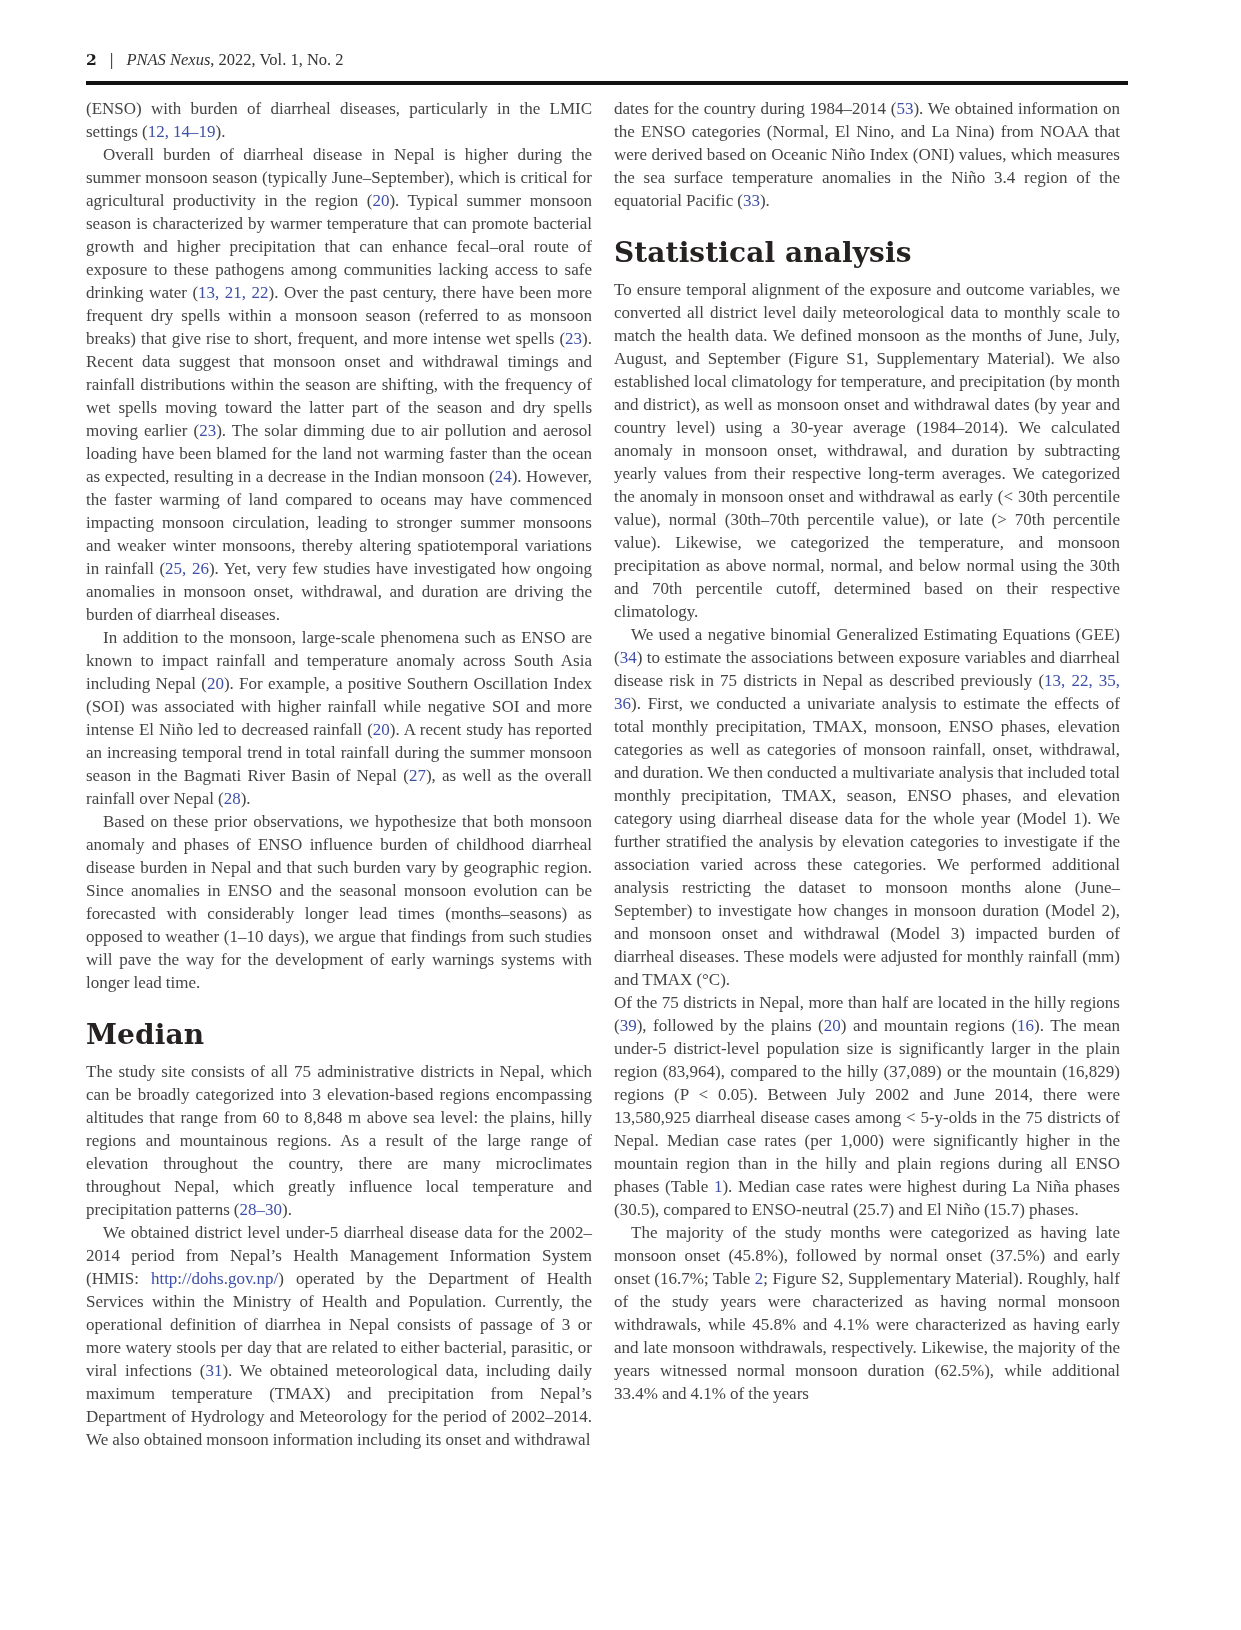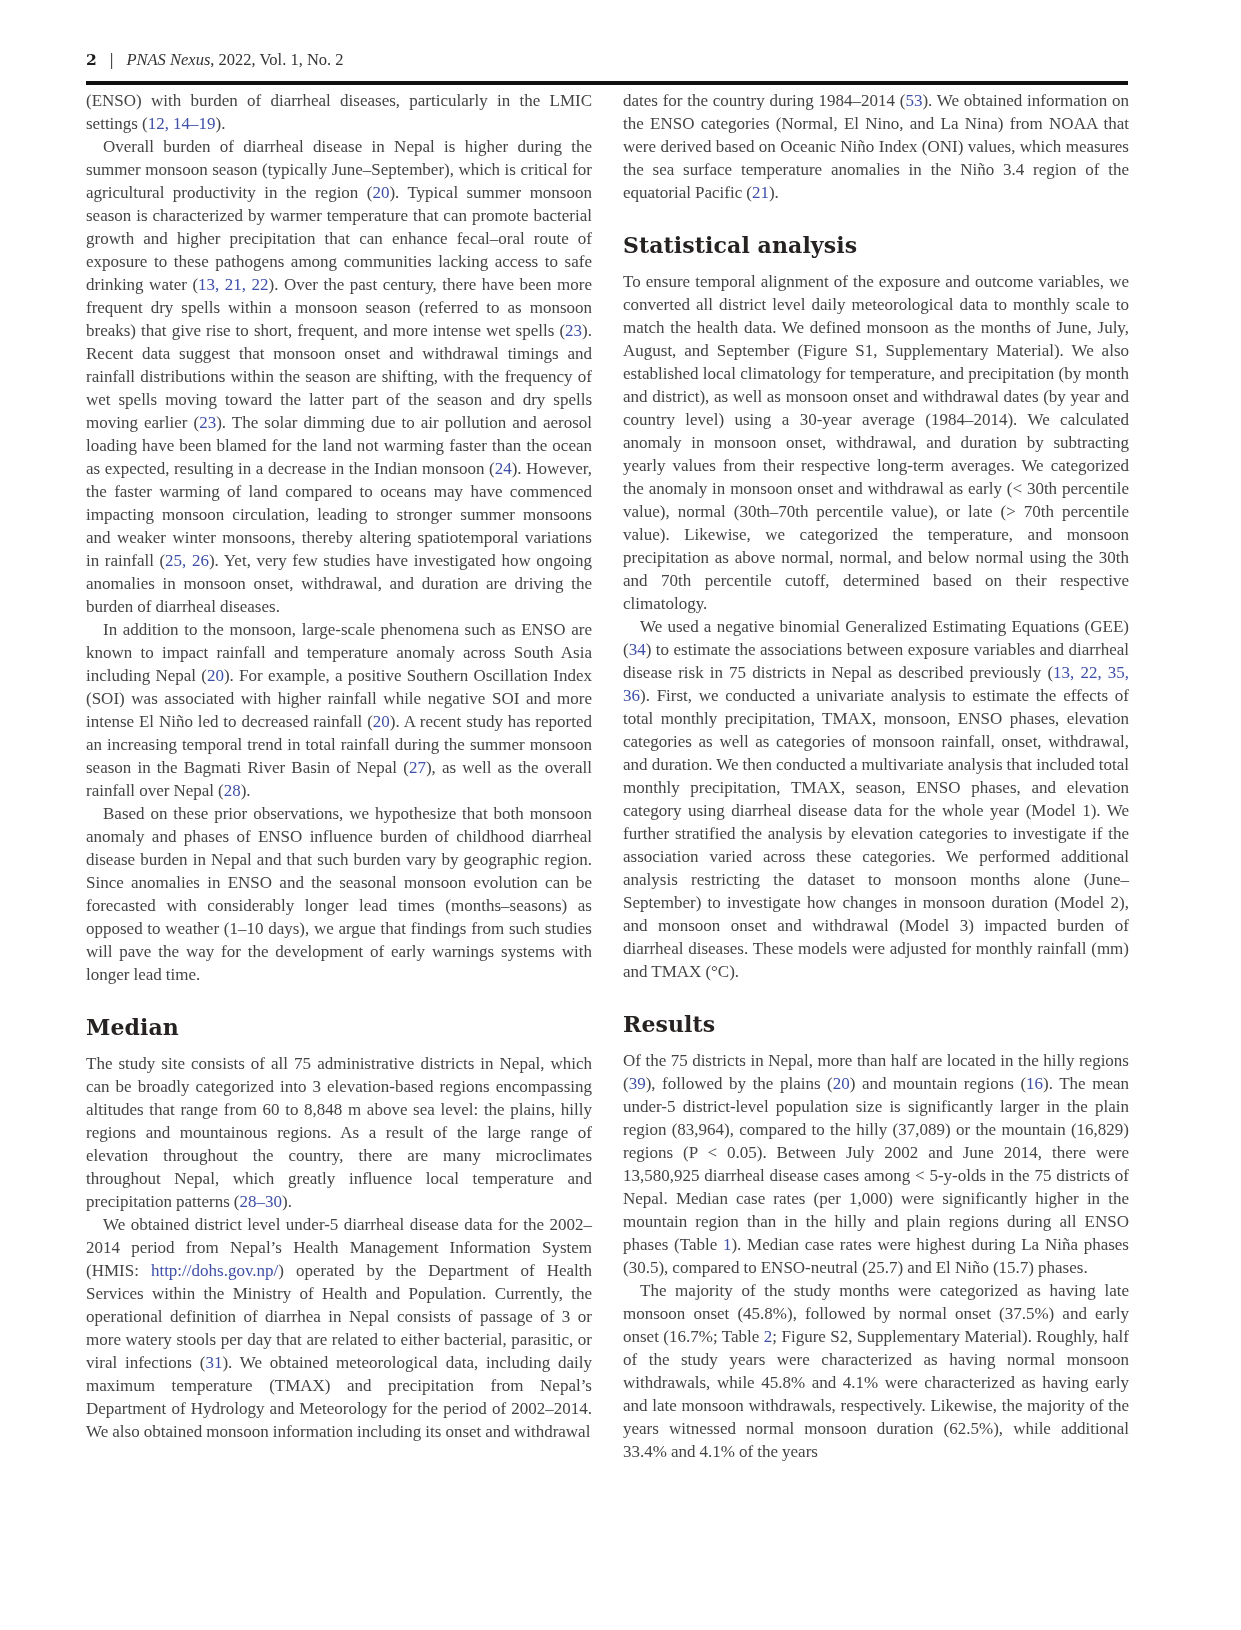--- a/index.html
+++ b/index.html
@@ -38,40 +38,40 @@
     font-weight:700;
   }
   .running-head .journal em{margin-top:44px;}
   .head-rule{
     height:4px;
     background:var(--rule-color);
     margin-top:11px;
   }
   .columns{
     display:flex;
-    gap:31px;
-    margin-top:4px;
+    gap:22px;
+    margin-top:12px;
   }
   .col{
     width:506px;
     flex:0 0 506px;
   }
   .para{
     margin:0;
     font-size:17px;
     line-height:23px;
     text-align:justify;
     hyphens:auto;
     -webkit-hyphens:auto;
     word-spacing:-0.2px;
   }
   .para.indent{text-indent:17px;}
   .section-heading{
     font-family:"DejaVu Serif",serif;
-    font-size:22px;
+    font-size:28px;
     line-height:28px;
     font-weight:700;
     color:var(--heading-color);
     margin:27px 0 11px 0;
     letter-spacing:0.1px;
   }
   a.cite{
     color:var(--link-color);
     text-decoration:none;
     cursor:pointer;
@@ -95,22 +95,21 @@
     <section class="col" id="col-left">
         <p class="para">(ENSO) with burden of diarrheal diseases, particularly in the LMIC settings (<a class="cite">12, 14–19</a>).</p>
         <p class="para indent">Overall burden of diarrheal disease in Nepal is higher during the summer monsoon season (typically June–September), which is critical for agricultural productivity in the region (<a class="cite">20</a>). Typical summer monsoon season is characterized by warmer temperature that can promote bacterial growth and higher precipitation that can enhance fecal–oral route of exposure to these pathogens among communities lacking access to safe drinking water (<a class="cite">13, 21, 22</a>). Over the past century, there have been more frequent dry spells within a monsoon season (referred to as monsoon breaks) that give rise to short, frequent, and more intense wet spells (<a class="cite">23</a>). Recent data suggest that monsoon onset and withdrawal timings and rainfall distributions within the season are shifting, with the frequency of wet spells moving toward the latter part of the season and dry spells moving earlier (<a class="cite">23</a>). The solar dimming due to air pollution and aerosol loading have been blamed for the land not warming faster than the ocean as expected, resulting in a decrease in the Indian monsoon (<a class="cite">24</a>). However, the faster warming of land compared to oceans may have commenced impacting monsoon circulation, leading to stronger summer monsoons and weaker winter monsoons, thereby altering spatiotemporal variations in rainfall (<a class="cite">25, 26</a>). Yet, very few studies have investigated how ongoing anomalies in monsoon onset, withdrawal, and duration are driving the burden of diarrheal diseases.</p>
         <p class="para indent">In addition to the monsoon, large-scale phenomena such as ENSO are known to impact rainfall and temperature anomaly across South Asia including Nepal (<a class="cite">20</a>). For example, a positive Southern Oscillation Index (SOI) was associated with higher rainfall while negative SOI and more intense El Niño led to decreased rainfall (<a class="cite">20</a>). A recent study has reported an increasing temporal trend in total rainfall during the summer monsoon season in the Bagmati River Basin of Nepal (<a class="cite">27</a>), as well as the overall rainfall over Nepal (<a class="cite">28</a>).</p>
         <p class="para indent">Based on these prior observations, we hypothesize that both monsoon anomaly and phases of ENSO influence burden of childhood diarrheal disease burden in Nepal and that such burden vary by geographic region. Since anomalies in ENSO and the seasonal monsoon evolution can be forecasted with considerably longer lead times (months–seasons) as opposed to weather (1–10 days), we argue that findings from such studies will pave the way for the development of early warnings systems with longer lead time.</p>
         <h2 class="section-heading">Median</h2>
         <p class="para">The study site consists of all 75 administrative districts in Nepal, which can be broadly categorized into 3 elevation-based regions encompassing altitudes that range from 60 to 8,848 m above sea level: the plains, hilly regions and mountainous regions. As a result of the large range of elevation throughout the country, there are many microclimates throughout Nepal, which greatly influence local temperature and precipitation patterns (<a class="cite">28–30</a>).</p>
         <p class="para indent">We obtained district level under-5 diarrheal disease data for the 2002–2014 period from Nepal’s Health Management Information System (HMIS: <a class="url">http://dohs.gov.np/</a>) operated by the Department of Health Services within the Ministry of Health and Population. Currently, the operational definition of diarrhea in Nepal consists of passage of 3 or more watery stools per day that are related to either bacterial, parasitic, or viral infections (<a class="cite">31</a>). We obtained meteorological data, including daily maximum temperature (TMAX) and precipitation from Nepal’s Department of Hydrology and Meteorology for the period of 2002–2014. We also obtained monsoon information including its onset and withdrawal</p>
       </section>
     <section class="col" id="col-right">
-        <p class="para">dates for the country during 1984–2014 (<a class="cite">53</a>). We obtained information on the ENSO categories (Normal, El Nino, and La Nina) from NOAA that were derived based on Oceanic Niño Index (ONI) values, which measures the sea surface temperature anomalies in the Niño 3.4 region of the equatorial Pacific (<a class="cite">21</a>).</p>
+        <p class="para">dates for the country during 1984–2014 (<a class="cite">53</a>). We obtained information on the ENSO categories (Normal, El Nino, and La Nina) from NOAA that were derived based on Oceanic Niño Index (ONI) values, which measures the sea surface temperature anomalies in the Niño 3.4 region of the equatorial Pacific (<a class="cite">33</a>).</p>
         <h2 class="section-heading">Statistical analysis</h2>
         <p class="para">To ensure temporal alignment of the exposure and outcome variables, we converted all district level daily meteorological data to monthly scale to match the health data. We defined monsoon as the months of June, July, August, and September (Figure S1, Supplementary Material). We also established local climatology for temperature, and precipitation (by month and district), as well as monsoon onset and withdrawal dates (by year and country level) using a 30-year average (1984–2014). We calculated anomaly in monsoon onset, withdrawal, and duration by subtracting yearly values from their respective long-term averages. We categorized the anomaly in monsoon onset and withdrawal as early (&lt; 30th percentile value), normal (30th–70th percentile value), or late (&gt; 70th percentile value). Likewise, we categorized the temperature, and monsoon precipitation as above normal, normal, and below normal using the 30th and 70th percentile cutoff, determined based on their respective climatology.</p>
         <p class="para indent">We used a negative binomial Generalized Estimating Equations (GEE) (<a class="cite">34</a>) to estimate the associations between exposure variables and diarrheal disease risk in 75 districts in Nepal as described previously (<a class="cite">13, 22, 35, 36</a>). First, we conducted a univariate analysis to estimate the effects of total monthly precipitation, TMAX, monsoon, ENSO phases, elevation categories as well as categories of monsoon rainfall, onset, withdrawal, and duration. We then conducted a multivariate analysis that included total monthly precipitation, TMAX, season, ENSO phases, and elevation category using diarrheal disease data for the whole year (Model 1). We further stratified the analysis by elevation categories to investigate if the association varied across these categories. We performed additional analysis restricting the dataset to monsoon months alone (June–September) to investigate how changes in monsoon duration (Model 2), and monsoon onset and withdrawal (Model 3) impacted burden of diarrheal diseases. These models were adjusted for monthly rainfall (mm) and TMAX (°C).</p>
-        <h2 class="section-heading">Results</h2>
         <p class="para">Of the 75 districts in Nepal, more than half are located in the hilly regions (<a class="cite">39</a>), followed by the plains (<a class="cite">20</a>) and mountain regions (<a class="cite">16</a>). The mean under-5 district-level population size is significantly larger in the plain region (83,964), compared to the hilly (37,089) or the mountain (16,829) regions (P &lt; 0.05). Between July 2002 and June 2014, there were 13,580,925 diarrheal disease cases among &lt; 5-y-olds in the 75 districts of Nepal. Median case rates (per 1,000) were significantly higher in the mountain region than in the hilly and plain regions during all ENSO phases (Table <a class="cite">1</a>). Median case rates were highest during La Niña phases (30.5), compared to ENSO-neutral (25.7) and El Niño (15.7) phases.</p>
         <p class="para indent">The majority of the study months were categorized as having late monsoon onset (45.8%), followed by normal onset (37.5%) and early onset (16.7%; Table <a class="cite">2</a>; Figure S2, Supplementary Material). Roughly, half of the study years were characterized as having normal monsoon withdrawals, while 45.8% and 4.1% were characterized as having early and late monsoon withdrawals, respectively. Likewise, the majority of the years witnessed normal monsoon duration (62.5%), while additional 33.4% and 4.1% of the years</p>
       </section>
   </main>
 </div>
 
 </body></html>

